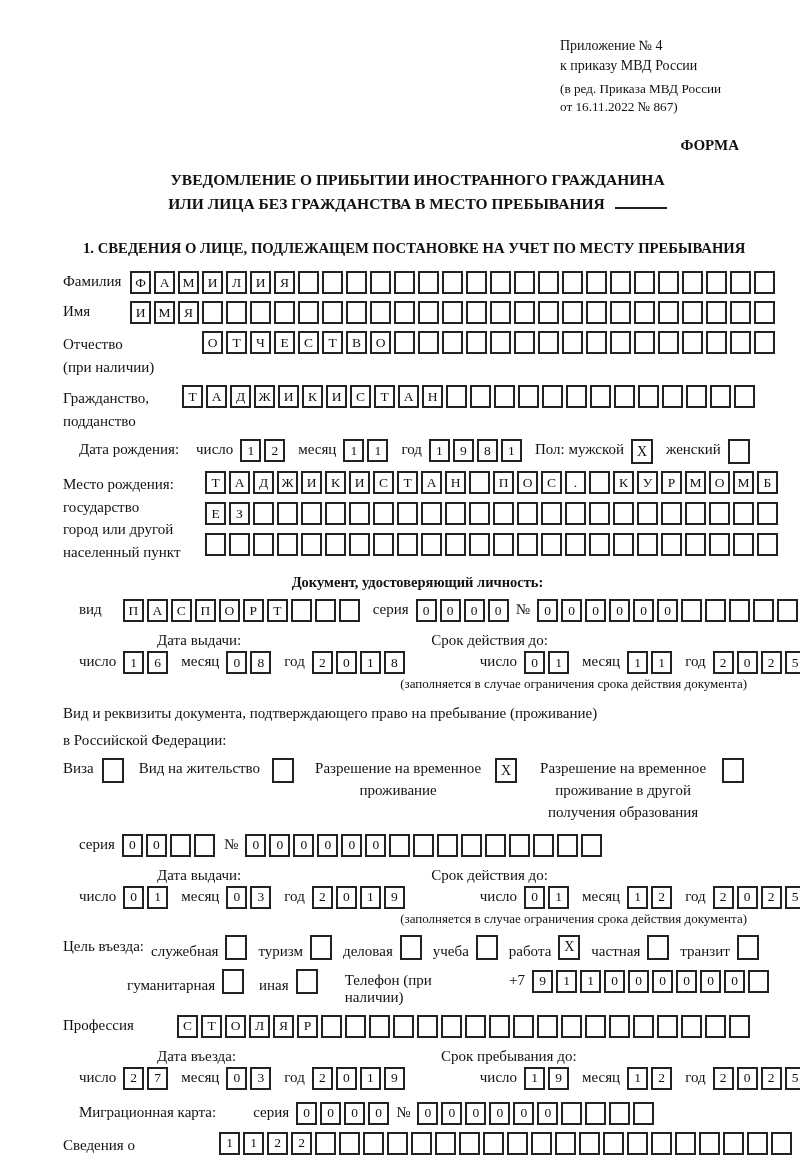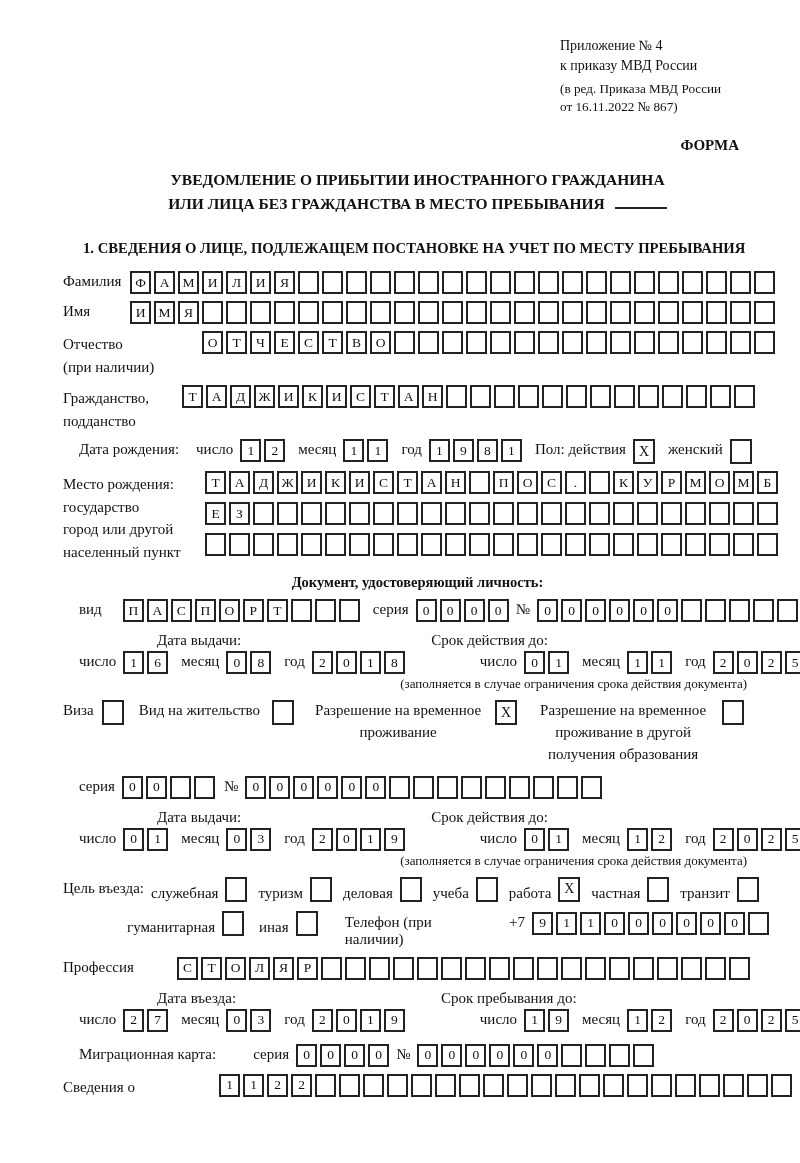--- a/index.html
+++ b/index.html
@@ -230,21 +230,21 @@
         <span class="cell">1</span>
         <span class="cell">1</span>
       </span>
     <span class="inline-lbl">год</span>
     <span class="cells">
         <span class="cell">1</span>
         <span class="cell">9</span>
         <span class="cell">8</span>
         <span class="cell">1</span>
       </span>
-    <span class="inline-lbl">Пол: действия</span>
+    <span class="inline-lbl">Пол: мужской</span>
     <span class="cells cb">
         <span class="cell">X</span>
       </span>
     <span class="inline-lbl">женский</span>
     <span class="cells cb">
         <span class="cell"></span>
       </span>
   </div>
 
   <div class="frow" style="margin-top:4px;">
@@ -414,20 +414,22 @@
       <span class="cells">
           <span class="cell">2</span>
           <span class="cell">0</span>
           <span class="cell">2</span>
           <span class="cell">5</span>
         </span>
     </span>
   </div>
   <div class="note-r">(заполняется в случае ограничения срока действия документа)</div>
 
+  <div class="para">Вид и реквизиты документа, подтверждающего право на пребывание (проживание)</div>
+  <div class="para" style="margin-top:0;">в Российской Федерации:</div>
 
   <div class="cbrow">
     <span class="cbl">Виза</span>
     <span class="cells cb gap8">
         <span class="cell"></span>
       </span>
     <span class="cbl gap12">Вид на жительство</span>
     <span class="cells cb gap12">
         <span class="cell"></span>
       </span>

